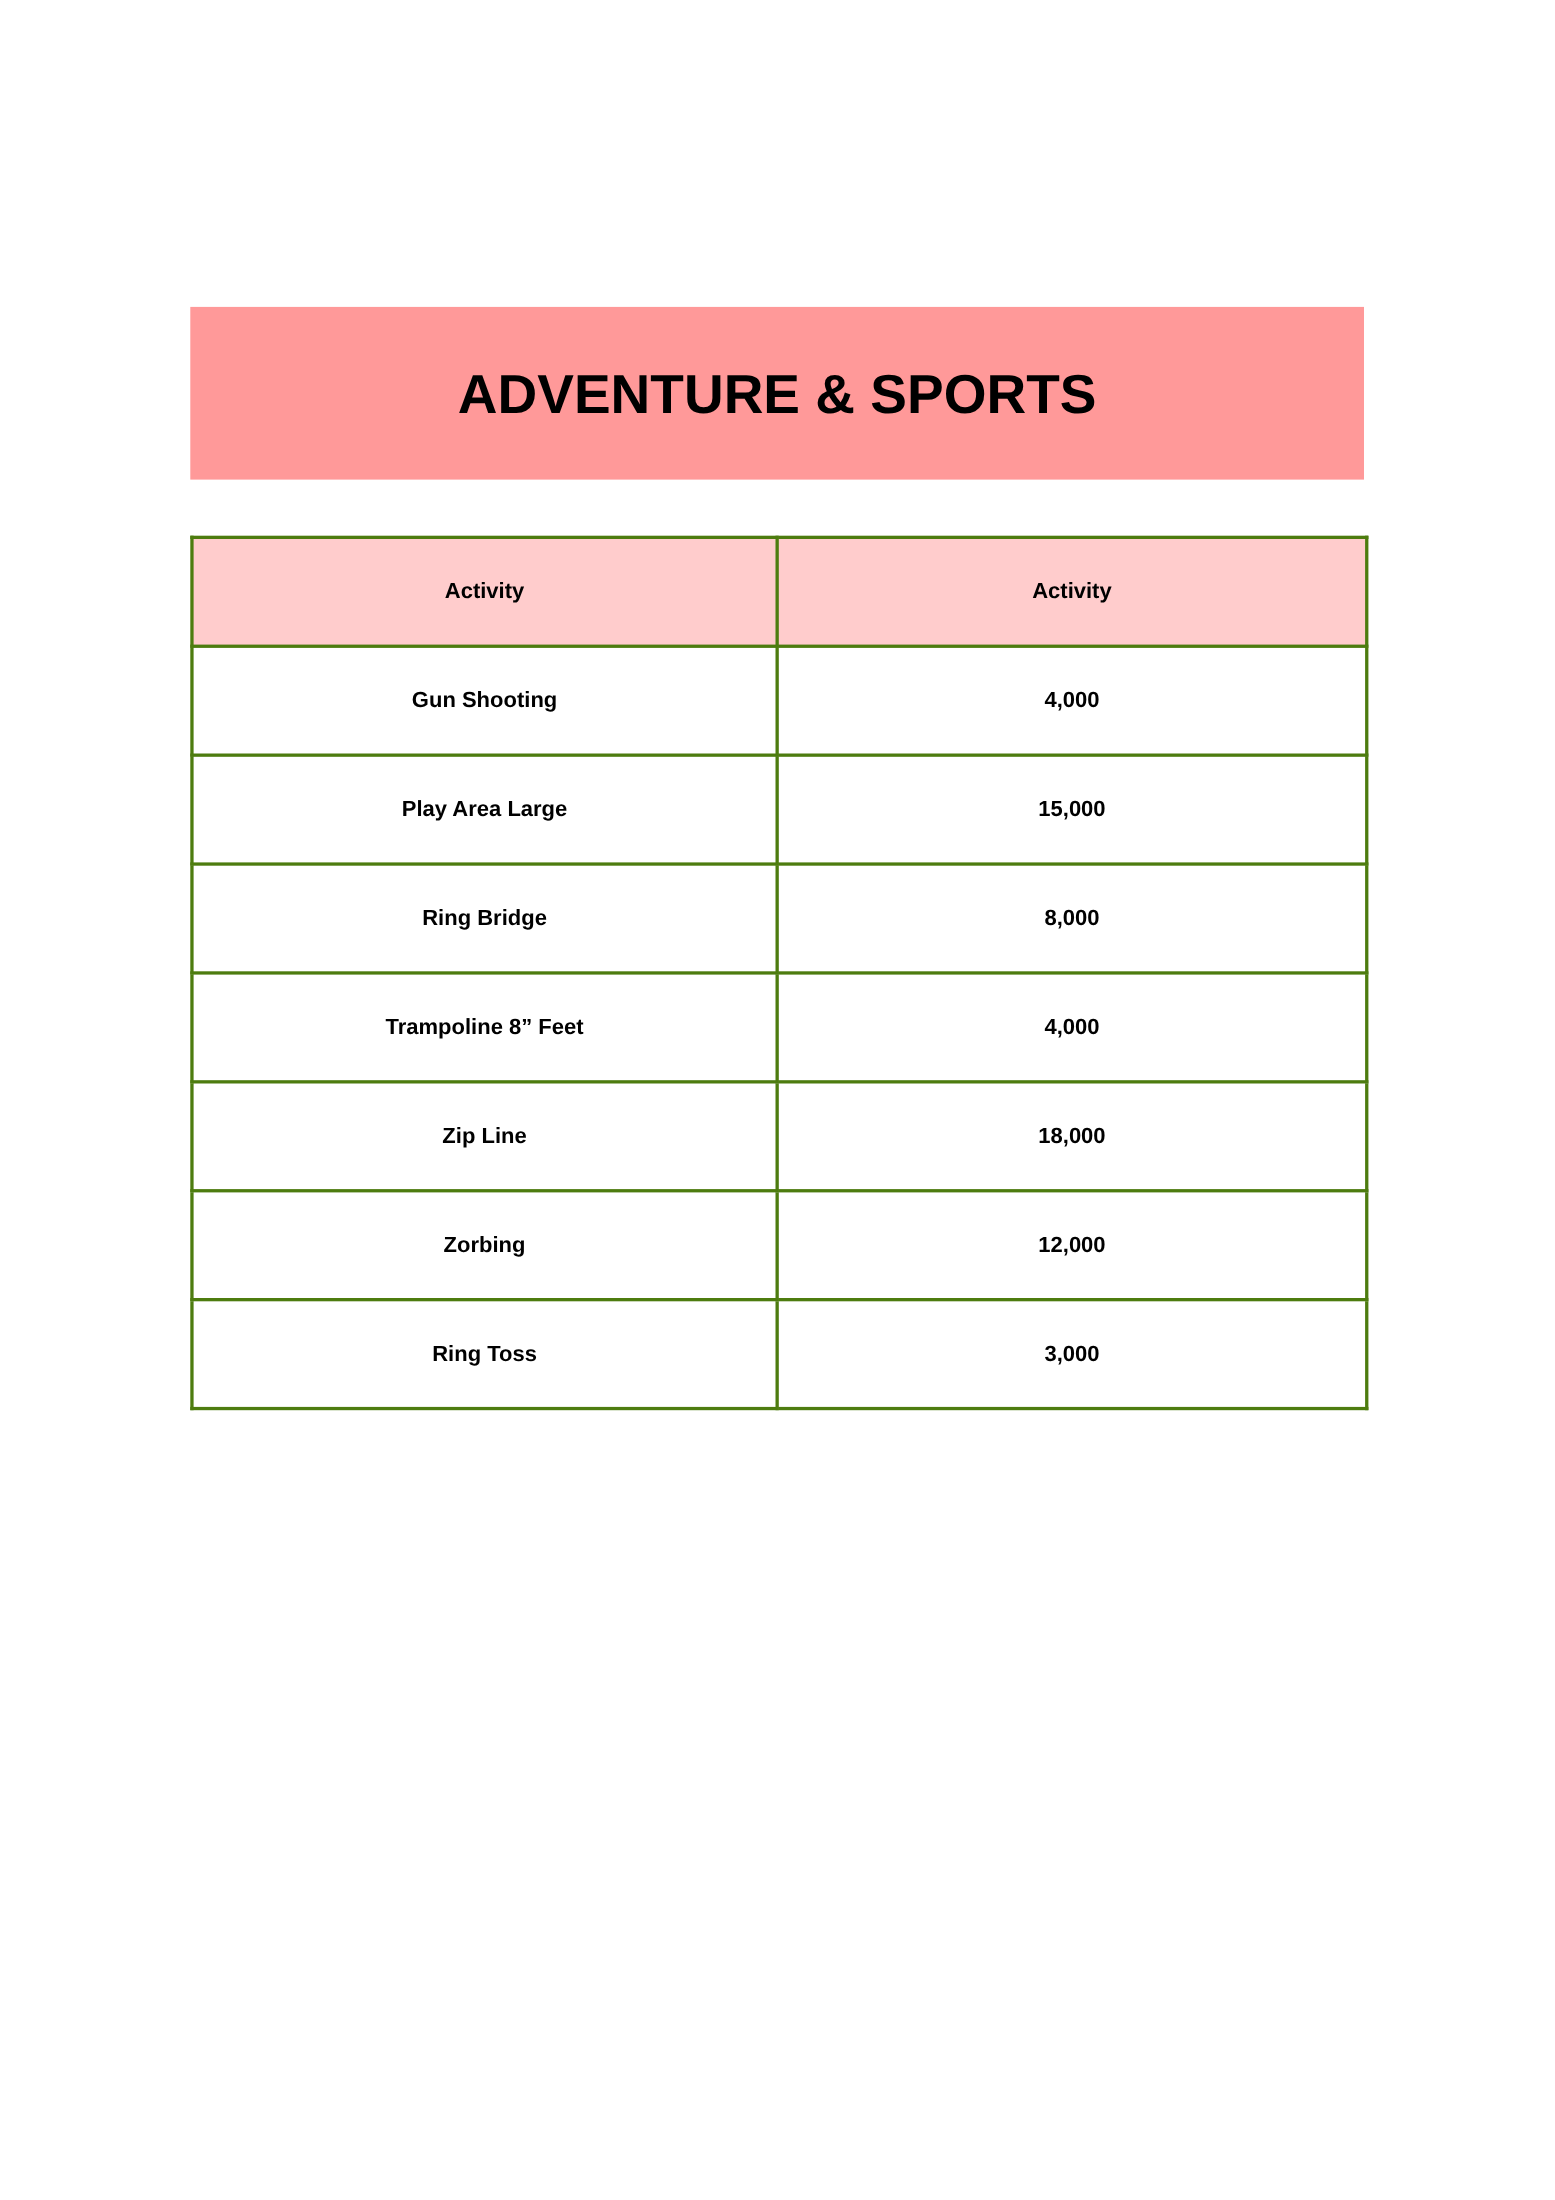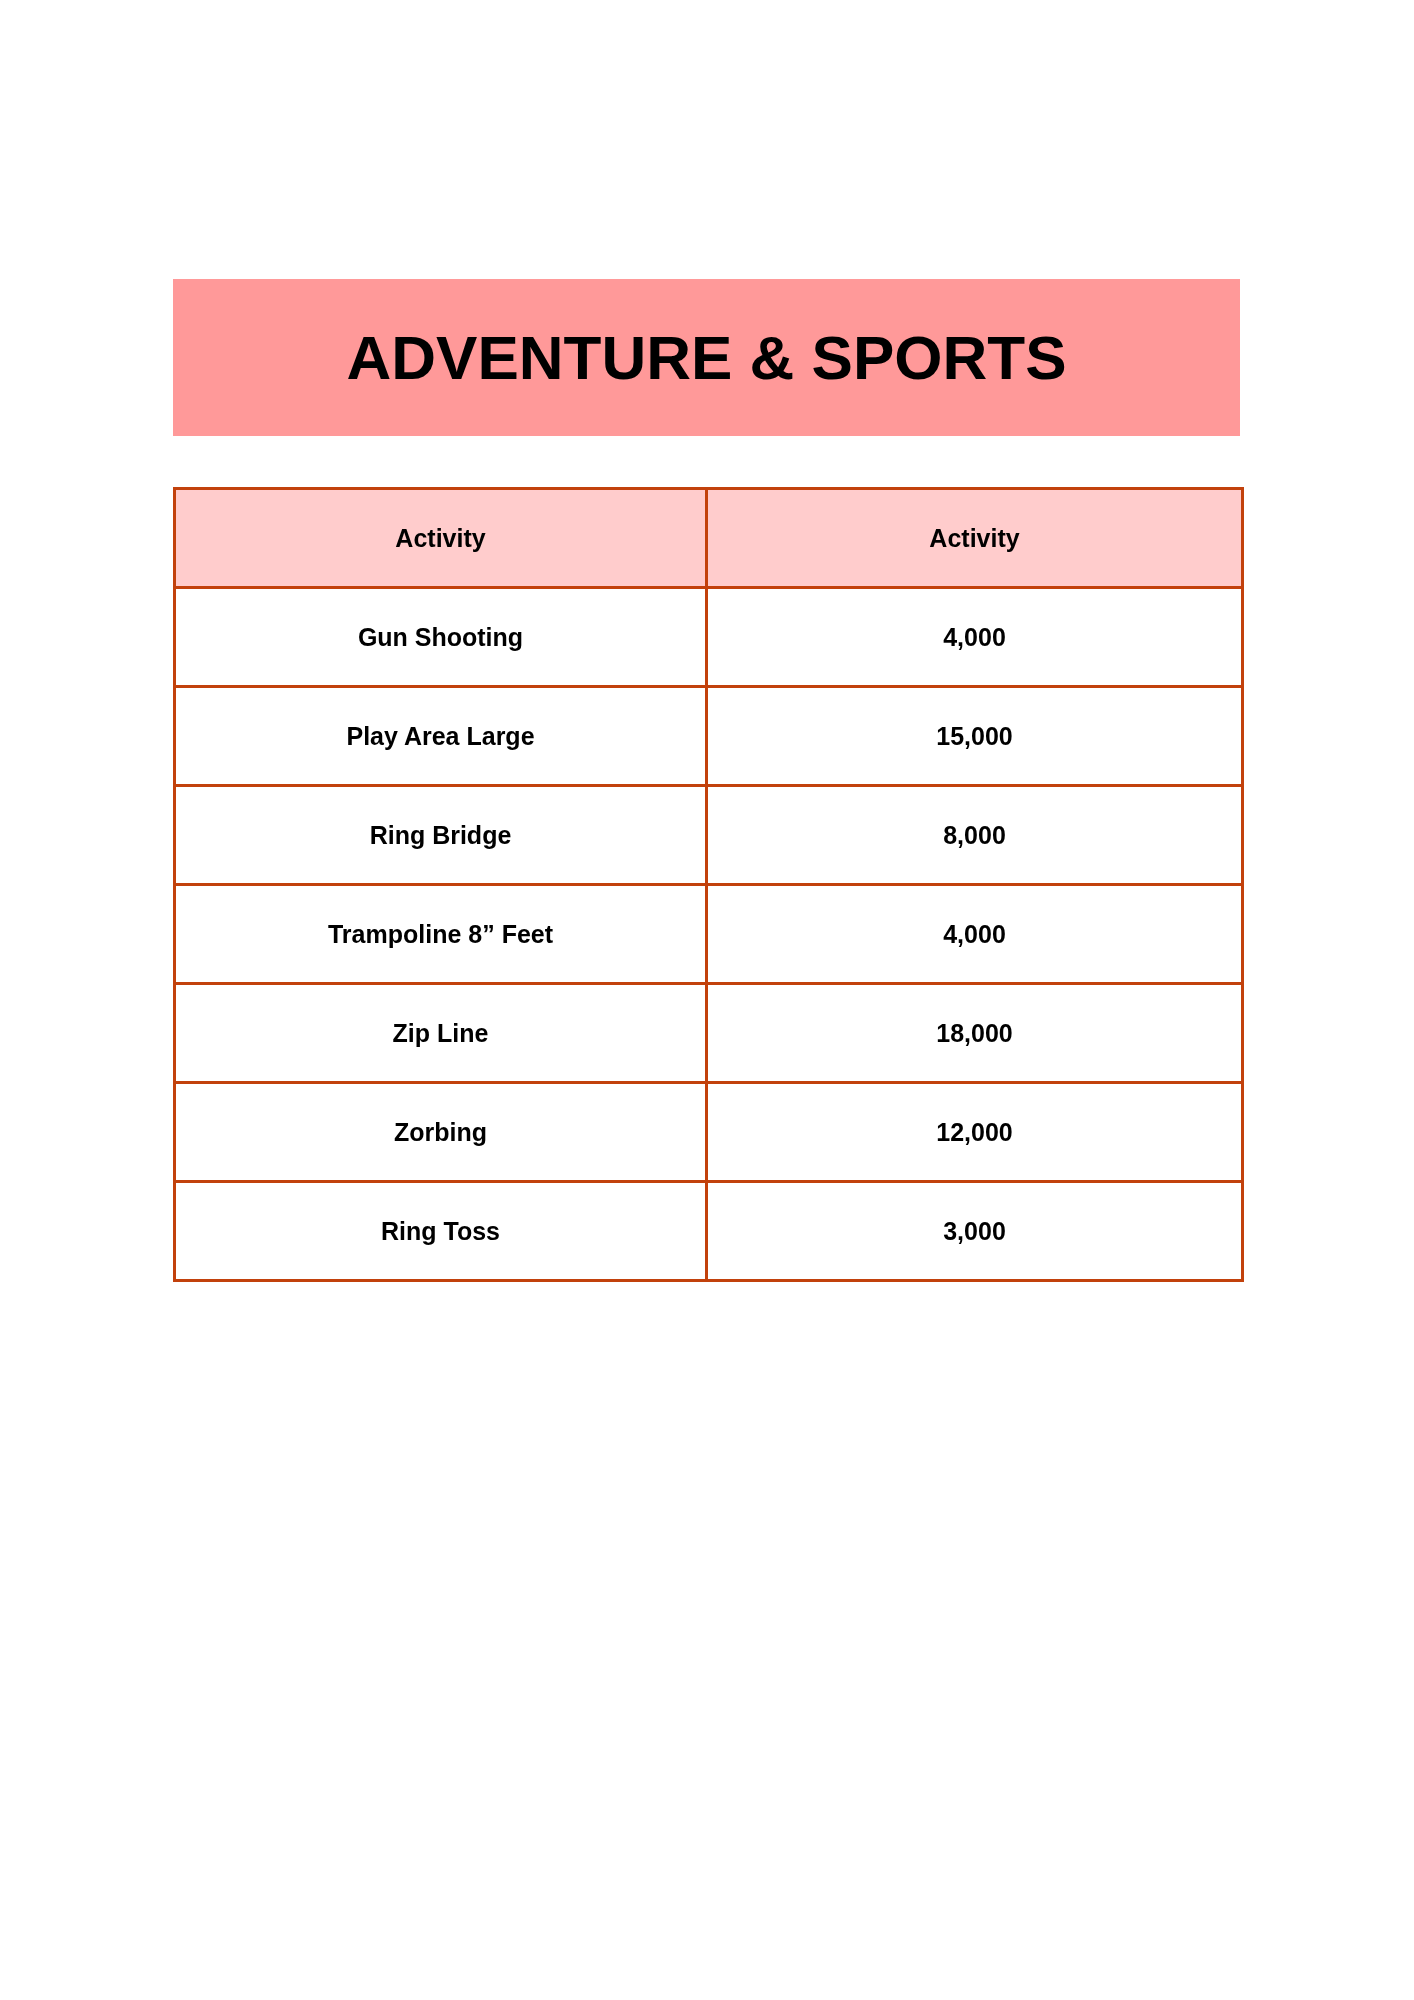--- a/index.html
+++ b/index.html
@@ -19,40 +19,40 @@
       left: 173px;
       top: 279px;
       width: 1067px;
       height: 157px;
       background: #ff9999;
       display: flex;
       align-items: center;
       justify-content: center;
     }
     .banner-title {
-      font-size: 62px;
+      font-size: 50px;
       font-weight: bold;
       letter-spacing: 0px;
       margin: 0;
     }
     .price-table {
       position: absolute;
       left: 173px;
       top: 487px;
       width: 1068px;
       border-collapse: collapse;
       table-layout: fixed;
     }
     .price-table th,
     .price-table td {
-      border: 3px solid #c2410c;
+      border: 3px solid #4d7c0f;
       height: 96px;
       text-align: center;
       vertical-align: middle;
-      font-size: 25px;
+      font-size: 20px;
       padding: 0;
     }
     .price-table th {
       background: #ffcccc;
       font-weight: bold;
     }
     .price-table td {
       background: #ffffff;
       font-weight: bold;
     }

